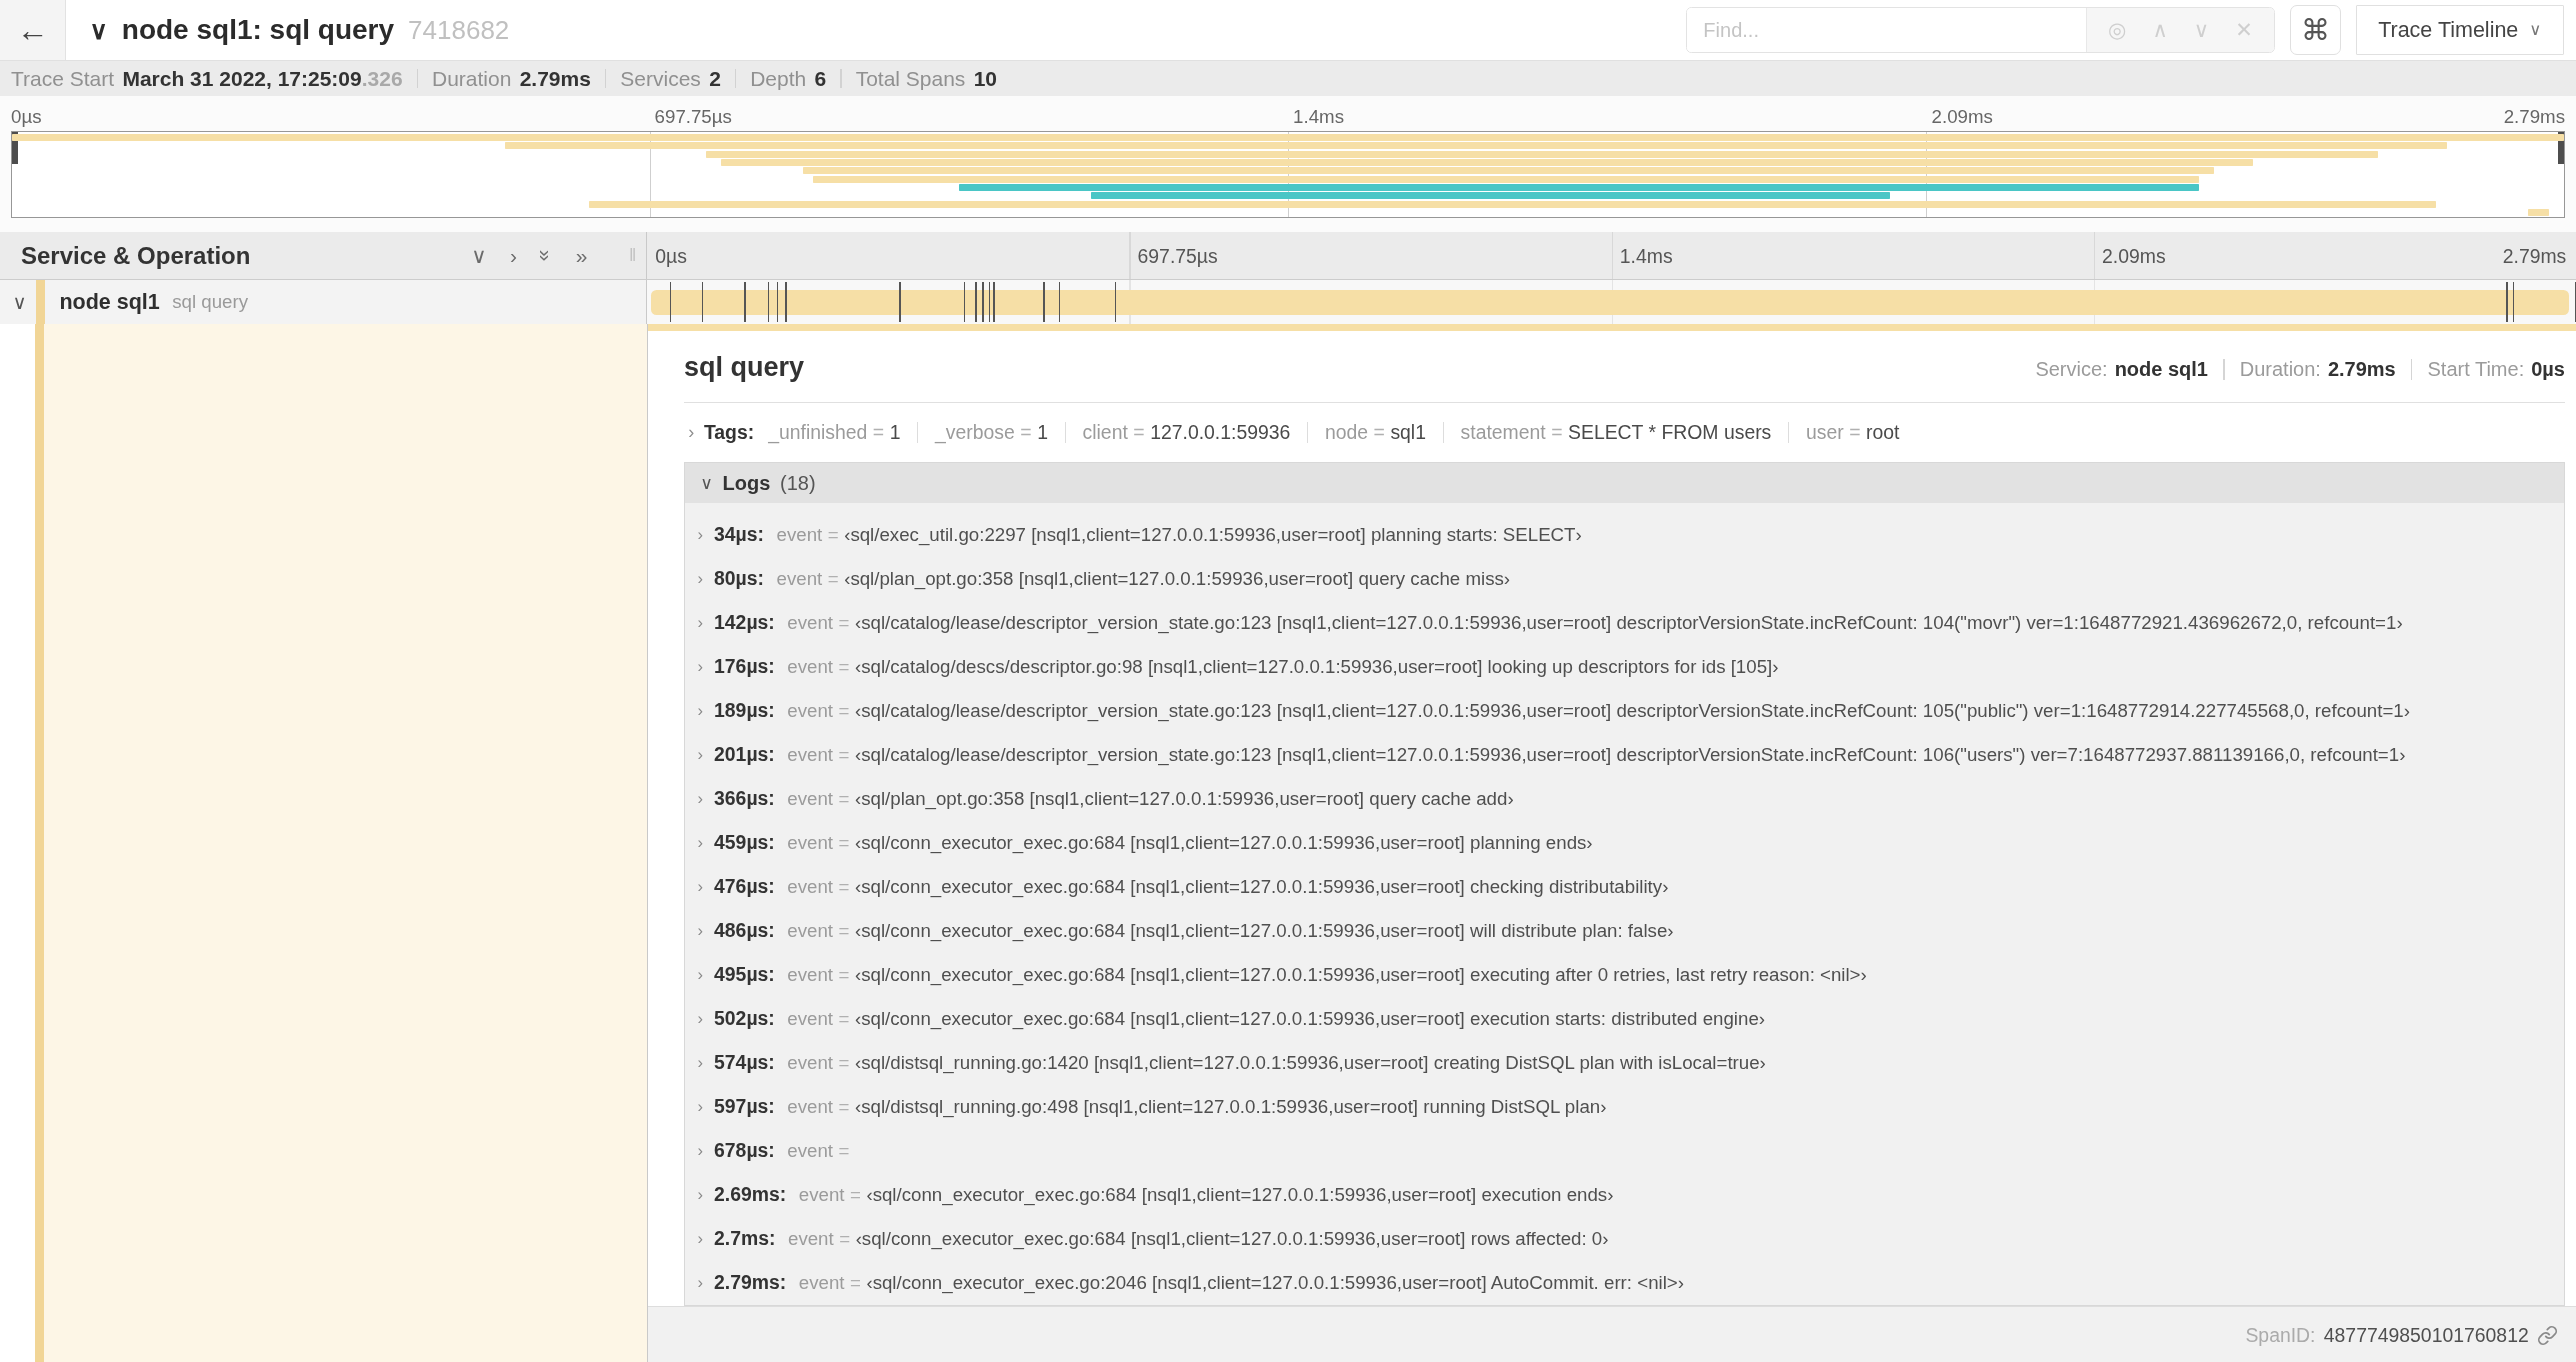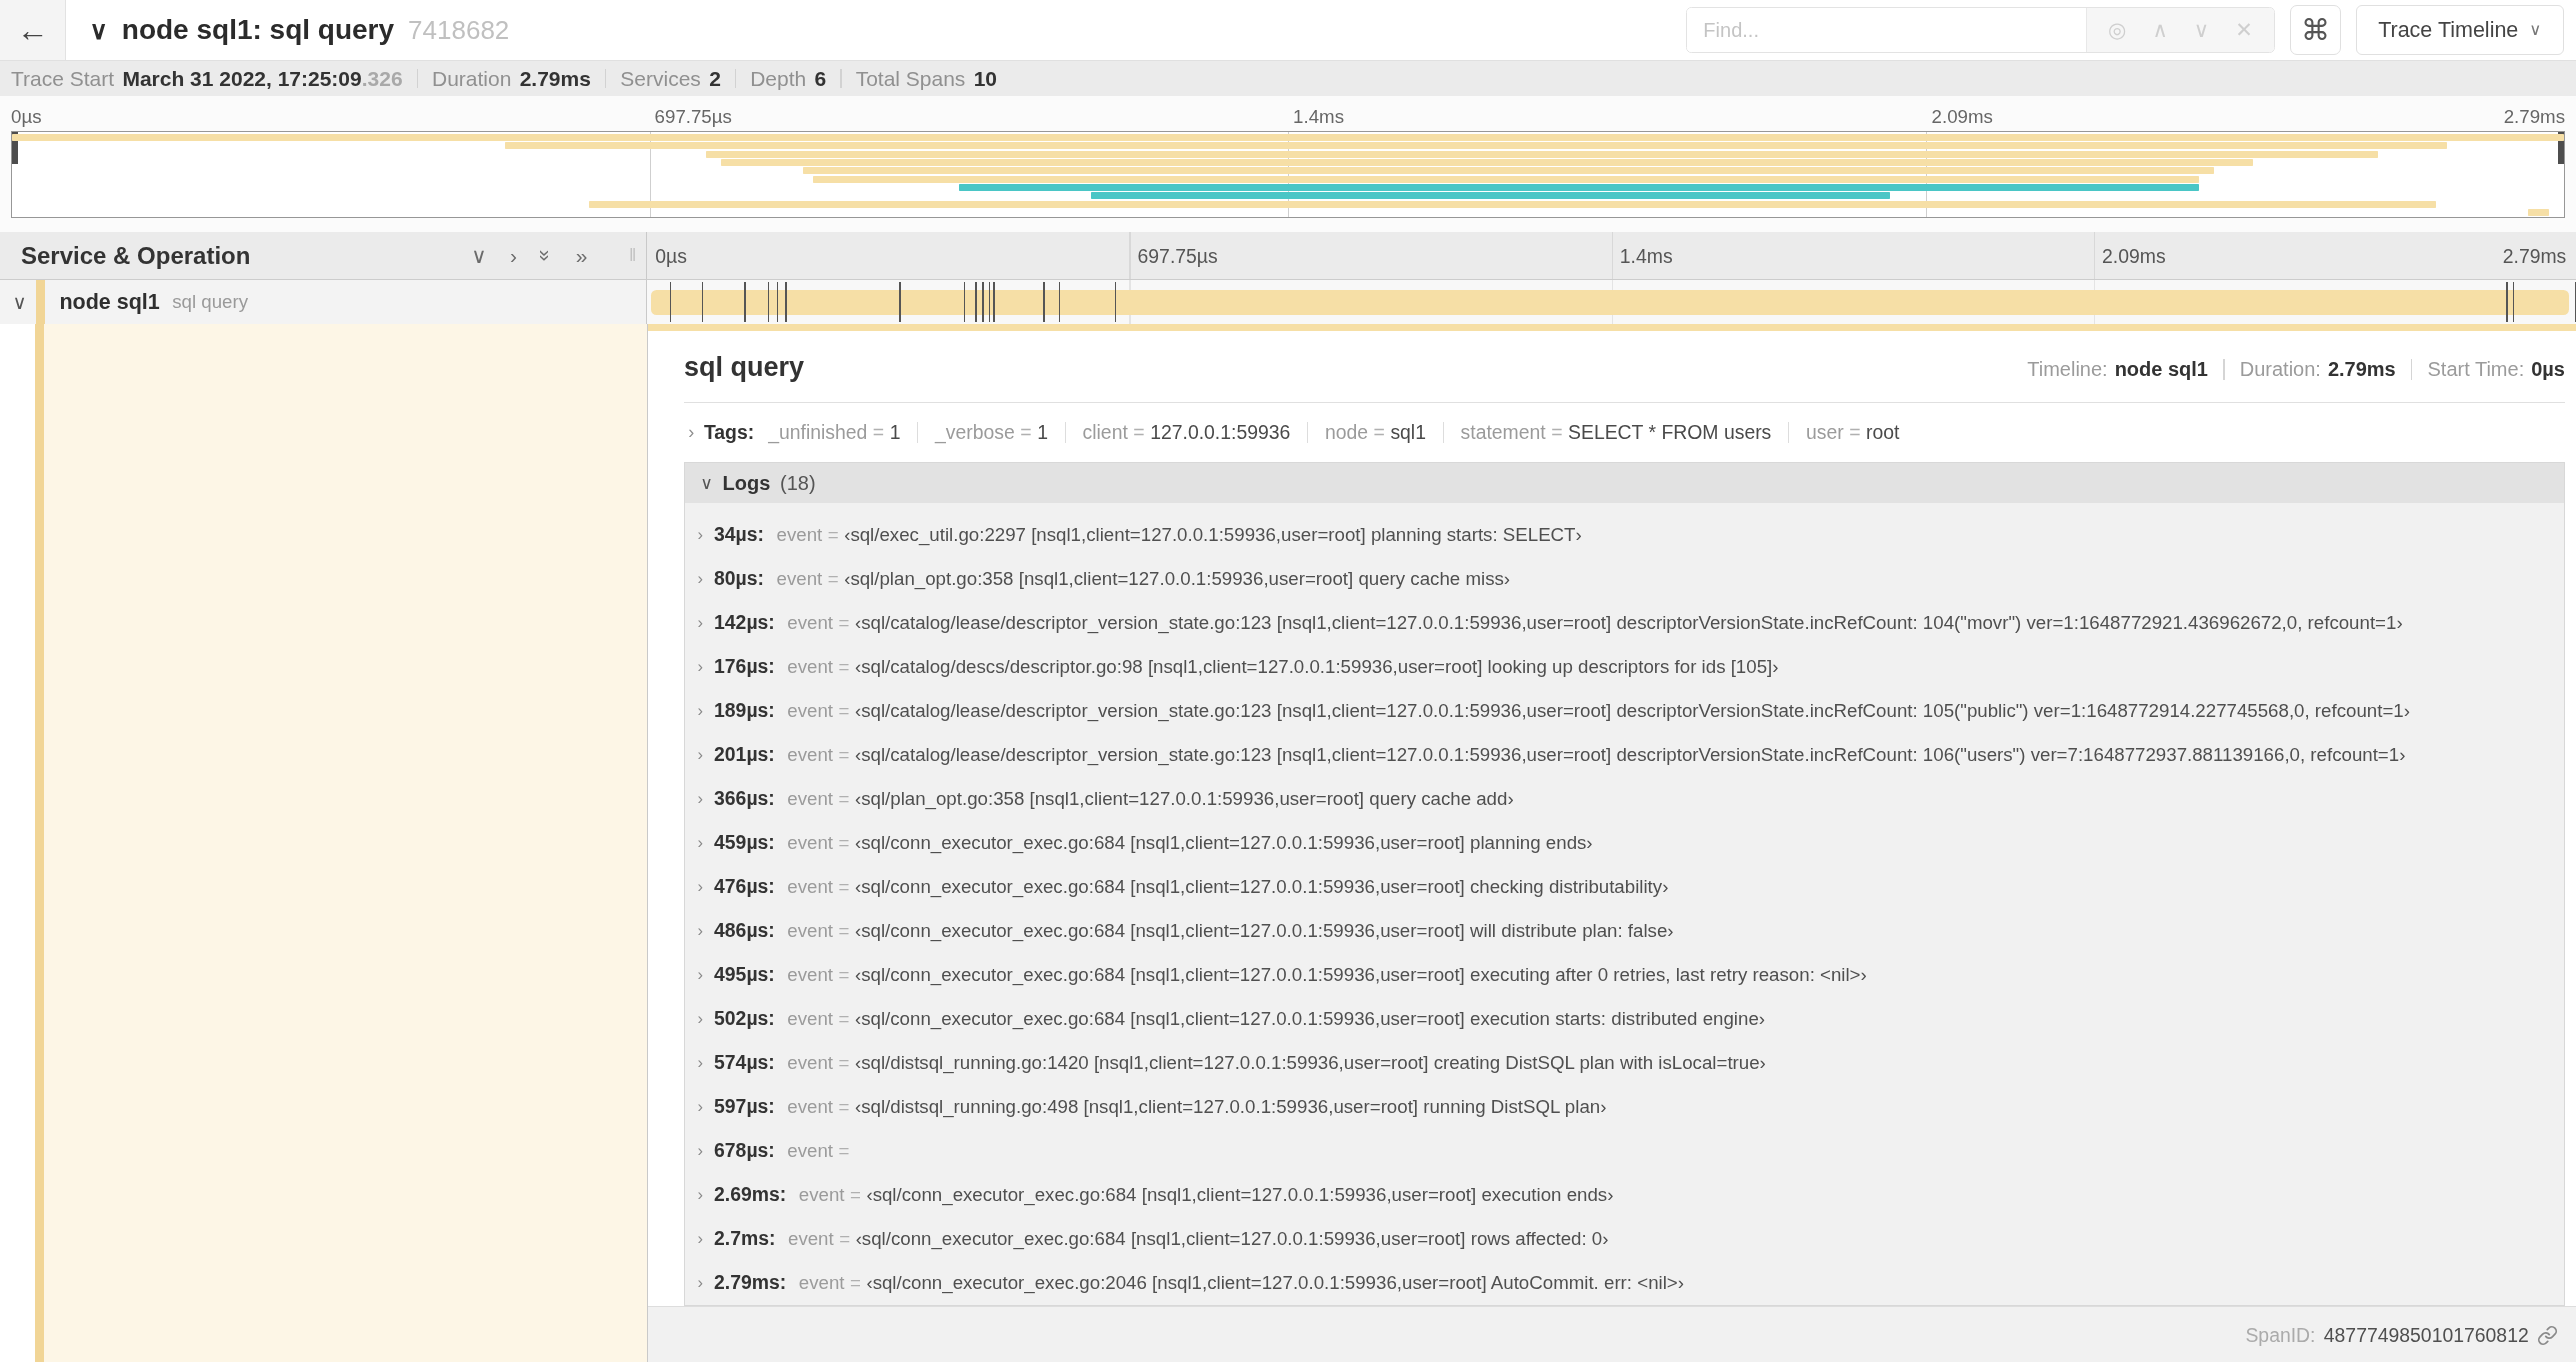--- a/index.html
+++ b/index.html
@@ -19,21 +19,21 @@
   .find-wrap { display:flex; align-items:stretch; width:589px; height:46px; border:1.4px solid #e3e3e3;
                border-radius:5.5px; overflow:hidden; background:#fff; }
   .find-input { flex:1; border:none; outline:none; padding:0 16.6px; font-size:20px; color:#444;
                 font-family:"Liberation Sans", sans-serif; }
   .find-input::placeholder { color:#c4c4c4; }
   .find-controls { display:flex; align-items:center; gap:26px; background:#f6f6f6;
                    border-left:1.4px solid #e8e8e8; padding:0 21px; }
   .find-controls .fc-icon { font-size:21px; color:#cfcfcf; cursor:pointer; }
   .kbd-btn { width:51px; height:50px; border:1.4px solid #e0e0e0; border-radius:7px; background:#fff;
              font-size:29px; color:#555; cursor:pointer; }
-  .view-btn { height:50px; border:1.4px solid #e0e0e0; border-radius:6px; background:#fff; padding:0 21px;
+  .view-btn { height:50px; border:1.4px solid #e0e0e0; border-radius:1px; background:#fff; padding:0 21px;
               font-size:21.5px; color:#444; display:flex; align-items:center; gap:11px; cursor:pointer; }
   .view-btn .vb-chev { font-size:16.6px; color:#777; }
 
   
   .stats-bar { height:36px; background:#ebebeb; border-top:1.4px solid #e0e0e0; display:flex;
                align-items:center; padding-left:11px; flex:none; }
   .stat-item { display:flex; align-items:center; font-size:21px; white-space:nowrap; }
   .stat-label { color:#909090; margin-right:8.3px; }
   .stat-value { color:#333; font-weight:bold; }
   .stat-muted { color:#a9a9a9; font-weight:bold; }
@@ -270,21 +270,21 @@
     <div class="dr-left">
       <div class="dr-accent-stripe" id="dr-stripe" style="background: rgb(241, 213, 150);"></div>
       <div class="dr-cream"></div>
     </div>
     <div class="dr-right">
       <div class="dr-topstrip" id="dr-topstrip" style="background: rgb(246, 223, 166);"></div>
       <div class="dr-content">
         <div class="d-header">
           <span class="d-title">sql query</span>
           <div class="d-meta" id="d-meta">
-              <span class="m-label">Timeline:</span>
+              <span class="m-label">Service:</span>
               <span class="m-value">node sql1</span>
               <span class="m-sep"></span>
               <span class="m-label">Duration:</span>
               <span class="m-value">2.79ms</span>
               <span class="m-sep"></span>
               <span class="m-label">Start Time:</span>
               <span class="m-value">0µs</span>
             </div>
         </div>
         <div class="d-divider"></div>

